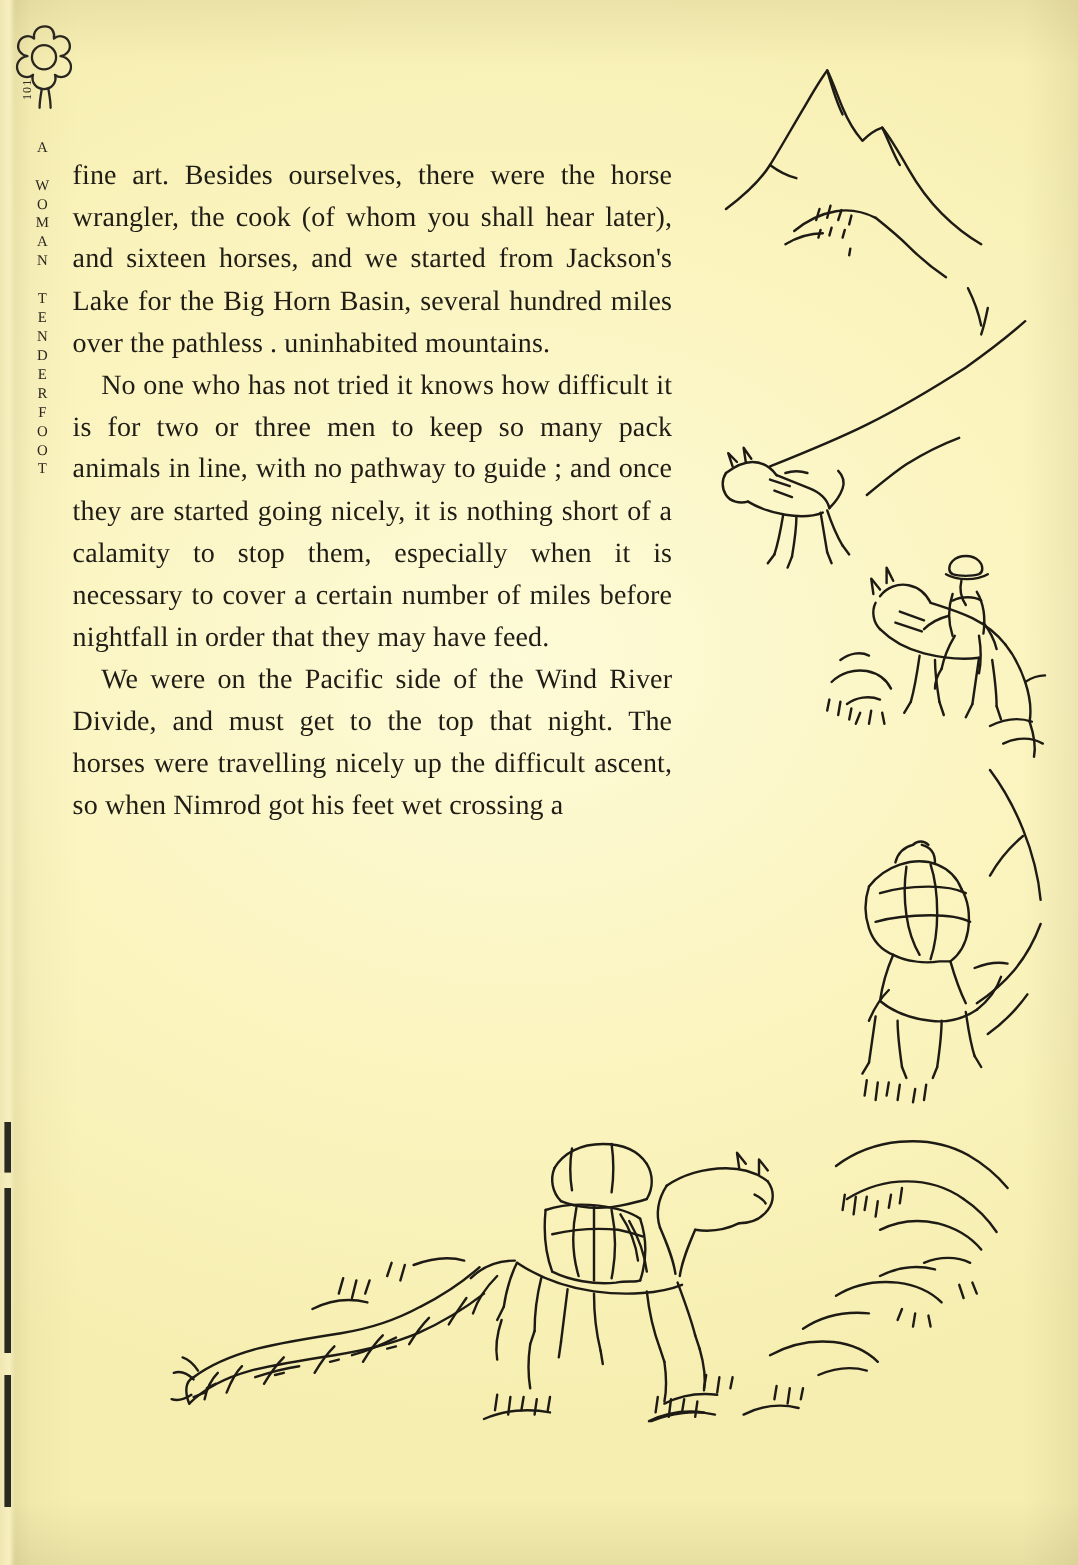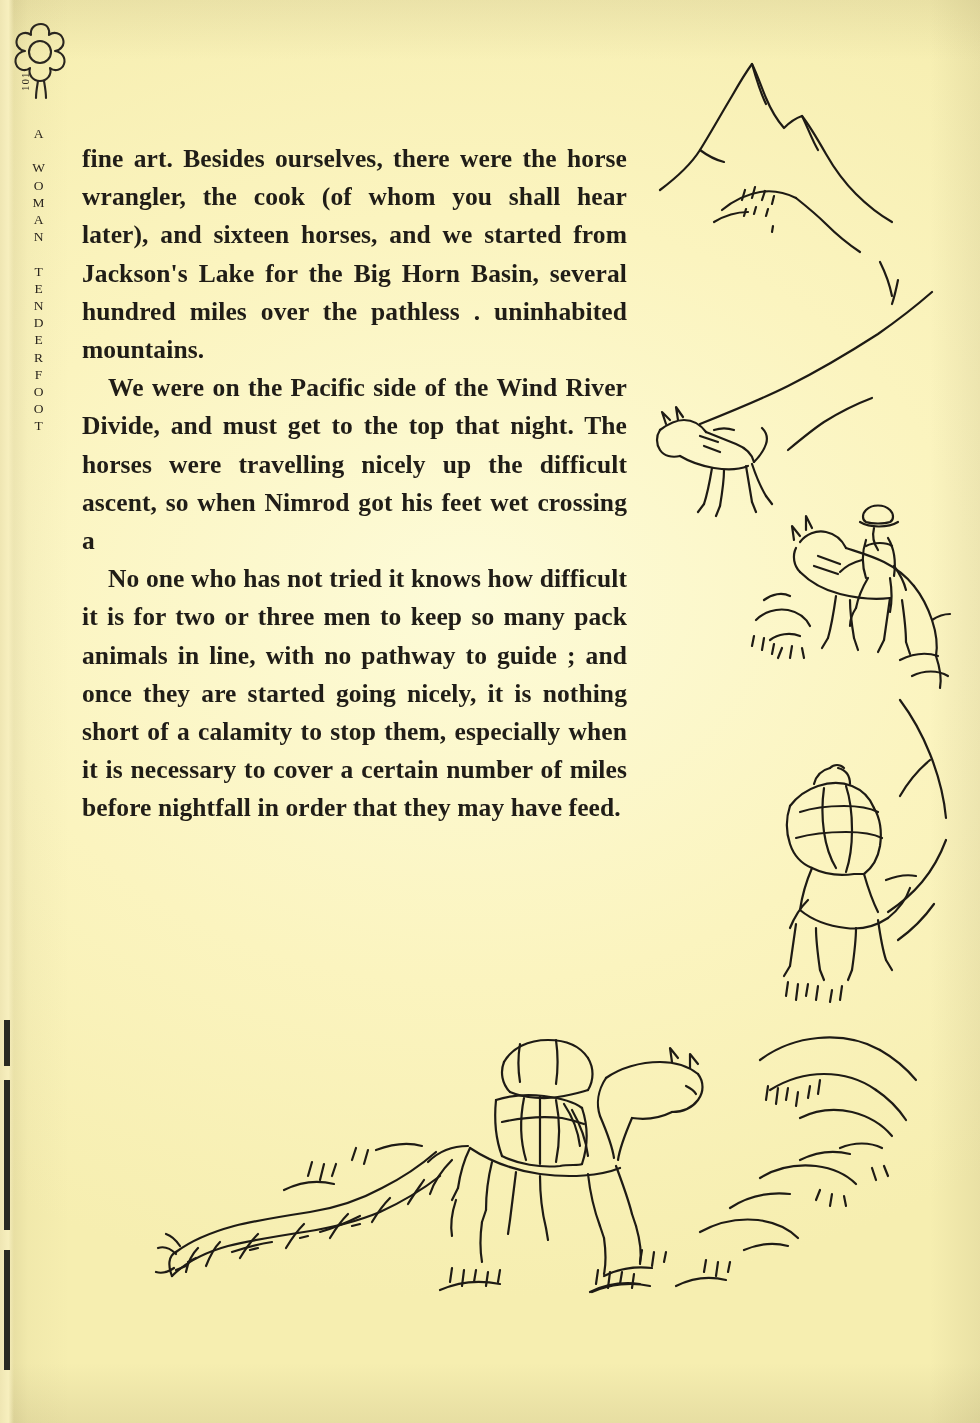--- a/index.html
+++ b/index.html
@@ -82,24 +82,23 @@
     writing-mode: vertical-rl;
     text-orientation: upright;
     color: #2b261f;
     font-family: "Liberation Serif", serif;
     white-space: pre;
   }
 
   
   .text-col {
     position: absolute;
-    left: 82px;
+    left: 66px;
     top: 140px;
     width: 545px;
-    font-weight: bold;
   }
   .text-col p {
     margin: 0 0 0 0;
     font-size: 25.5px;
     line-height: 38.2px;
     text-align: justify;
     text-justify: inter-word;
     color: #201d17;
     font-family: "Liberation Serif", serif;
     letter-spacing: 0.1px;
@@ -135,22 +134,22 @@
         <path d="M34 63 C33 69 32 74 32 80"></path>
         <path d="M40 63 C41 69 42 74 42 80"></path>
       </g>
     </svg>
     <div class="page-number">101</div>
     <div class="vert-title">A WOMAN TENDERFOOT</div>
   </div>
 
   <div class="text-col">
     <p>fine art.   Besides ourselves, there were the horse wrangler, the cook (of whom you shall hear later), and sixteen horses, and we started from Jackson's Lake for the Big Horn Basin, several hundred miles over the pathless . uninhabited mountains.</p>
+    <p>No one who has not tried it knows how difficult it is for two or three men to keep so many pack animals in line, with no pathway to guide ; and once they are started going nicely, it is nothing short of a calamity to stop them, especially when it is necessary to cover a certain number of miles before nightfall in order that they may have feed.</p>
     <p>We were on the Pacific side of the Wind River Divide, and must get to the top that night.   The horses were travelling nicely up the difficult ascent, so when Nimrod got his feet wet crossing a</p>
-    <p>No one who has not tried it knows how difficult it is for two or three men to keep so many pack animals in line, with no pathway to guide ; and once they are started going nicely, it is nothing short of a calamity to stop them, especially when it is necessary to cover a certain number of miles before nightfall in order that they may have feed.</p>
   </div>
 
   <div class="illus">
     <svg width="980" height="1423" viewBox="0 0 980 1423">
       <g fill="none" stroke="#1e1b15" stroke-width="2.2" stroke-linecap="round" stroke-linejoin="round">
 
         <g>
           <path d="M660 190 C676 178 690 166 700 150 C710 134 720 116 732 96 C740 82 746 72 752 64 C757 74 761 86 766 98 C771 110 777 120 784 128 C790 122 796 118 802 116 C810 126 818 140 826 154 C834 168 844 182 856 194 C866 204 878 214 892 222"></path>
           <path d="M752 64 C756 78 760 92 766 104"></path>
           <path d="M802 116 C808 128 812 140 818 150"></path>

